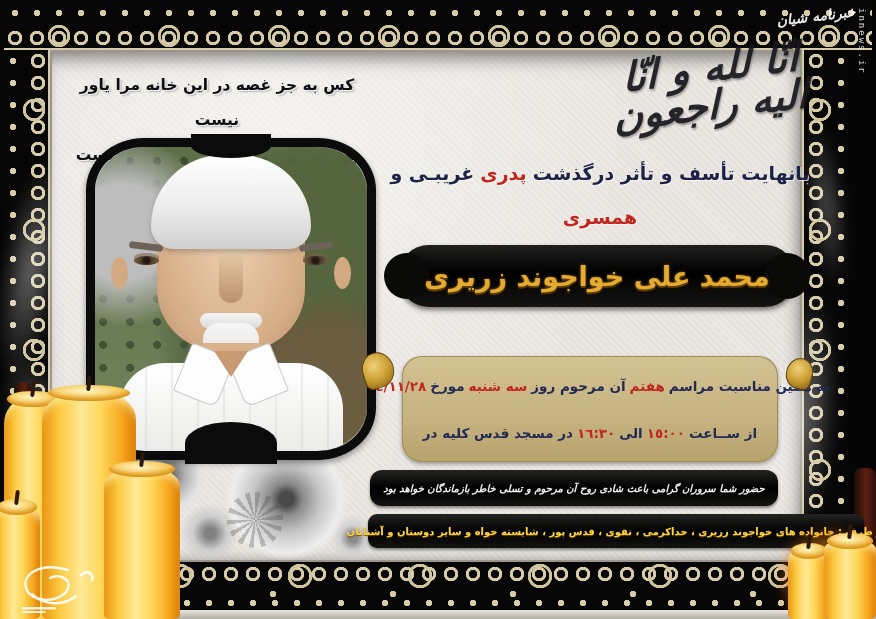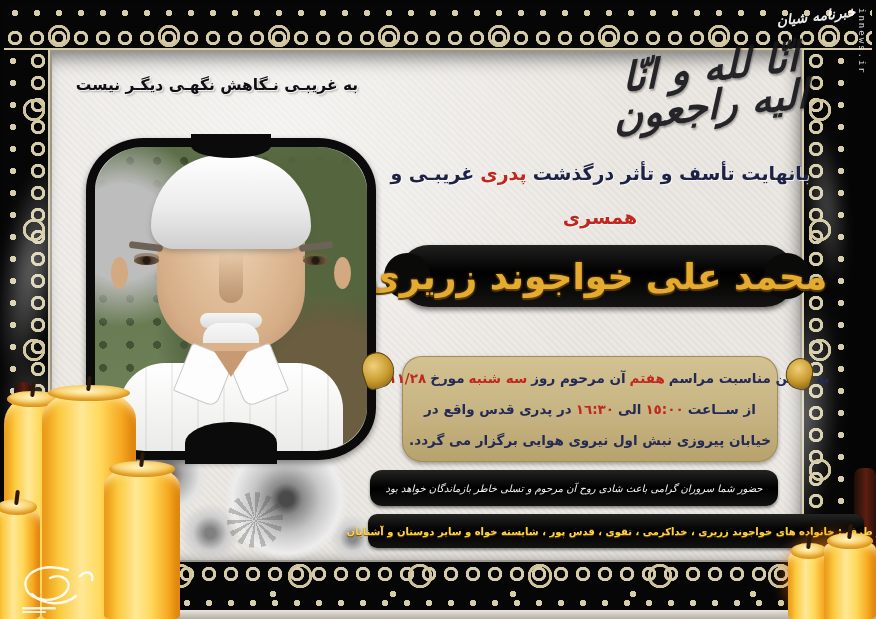--- a/index.html
+++ b/index.html
@@ -69,21 +69,21 @@
   .cond.l2{left:388px;top:206px;}
   .red{color:#c1271e;}
 
   
   .banner{position:absolute;left:398px;top:245px;width:398px;height:62px;z-index:4;
     background:linear-gradient(#20201f,#000 45%,#151413);border-radius:34px;
     box-shadow:0 3px 5px rgba(0,0,0,.5);display:flex;align-items:center;justify-content:center;}
   .banner::before,.banner::after{content:"";position:absolute;top:8px;width:46px;height:46px;
     background:#0a0a09;border-radius:50%;}
   .banner::before{left:-14px;} .banner::after{right:-14px;}
-  .banner-text{position:relative;z-index:1;direction:rtl;font-size:36px;font-weight:bold;color:#e5ab31;
+  .banner-text{position:relative;z-index:1;direction:rtl;font-size:27px;font-weight:bold;color:#e5ab31;
     text-shadow:0 2px 1px #5e3e06,0 0 3px #8a5f10;white-space:nowrap;}
 
   .announce{position:absolute;left:398px;top:322px;width:398px;z-index:4;direction:rtl;text-align:center;
     font-size:14px;font-weight:bold;color:#20263d;text-shadow:1px 1px 0 rgba(255,255,255,.7);}
 
   
   .cbox{position:absolute;left:402px;top:356px;width:376px;height:106px;z-index:4;
     background:linear-gradient(#d3c292,#c5b280 60%,#b7a26c);border-radius:20px;
     box-shadow:inset 0 0 0 1px #a18d59,0 2px 4px rgba(0,0,0,.35);padding:6px 8px;
     display:flex;flex-direction:column;justify-content:space-around;}
@@ -92,21 +92,21 @@
 
   .side-orn{position:absolute;z-index:5;background:radial-gradient(circle at 40% 35%,#f1d07a,#c79a2e 55%,#7c5a12);
     border:1px solid #5d430c;}
   .orn-l{left:362px;top:352px;width:32px;height:36px;border-radius:50% 50% 50% 8px;transform:rotate(-18deg);}
   .orn-r{left:786px;top:358px;width:27px;height:31px;border-radius:50% 50% 8px 50%;transform:rotate(16deg);}
 
   
   .strip{position:absolute;z-index:5;background:linear-gradient(#242422,#000 50%,#131312);
     display:flex;align-items:center;justify-content:center;box-shadow:0 2px 3px rgba(0,0,0,.45);}
   .strip-blessing{left:370px;top:470px;width:408px;height:36px;border-radius:12px;}
-  .strip-blessing span{direction:rtl;color:#f4f4f4;font-size:10px;font-style:italic;font-weight:normal;
+  .strip-blessing span{direction:rtl;color:#f4f4f4;font-size:10px;font-style:italic;font-weight:bold;
     letter-spacing:-.3px;white-space:nowrap;}
   .strip-families{left:368px;top:514px;width:496px;height:34px;border-radius:9px;}
   .strip-families span{direction:rtl;color:#ffd23f;font-size:10px;font-weight:bold;
     letter-spacing:-.2px;white-space:nowrap;text-shadow:0 1px 1px #6b4c00;}
 
   
   .photo-frame{position:absolute;left:86px;top:138px;width:290px;height:322px;z-index:4;}
   .photo-frame .frame{position:absolute;inset:0;border:9px solid #0b0b0b;border-radius:58px/52px;
     box-shadow:0 3px 6px rgba(0,0,0,.4);}
   .photo{position:absolute;inset:9px;border-radius:50px/44px;overflow:hidden;
@@ -212,20 +212,21 @@
   <div class="lace lace-right"></div>
 
   <div class="content"></div>
 
   <div class="smoke s1"></div>
   <div class="smoke s2"></div>
   <div class="smoke s3"></div>
   <div class="smoke s4"></div>
 
   <div class="poem poem-left">
+    <div>کس به جز غصه در این خانه مرا یاور نیست</div>
     <div>به غریبـی نـگاهش نگهـی دیگـر نیست</div>
   </div>
   <div class="poem poem-right">
   </div>
 
   <div class="callig">انّا لله و انّا الیه راجعون</div>
 
   <div class="cond l1">
     <span>بانهایت تأسف و تأثر درگذشت</span>
     <span class="red">پدری</span>
@@ -250,24 +251,21 @@
       <span>آن مرحوم روز</span>
       <span class="red">سه شنبه</span>
       <span>مورخ</span>
       <span class="red">١٤٠٤/١١/٢٨</span>
     </div>
     <div class="cline">
       <span>از ســاعت</span>
       <span class="red">١٥:٠٠</span>
       <span>الی</span>
       <span class="red">١٦:٣٠</span>
-      <span>در پدری قدس واقع در</span>
-    </div>
-    <div class="cline">
-      <span>خیابان پیروزی نبش اول نیروی هوایی برگزار می گردد.</span>
+      <span>در مسجد قدس کلیه در</span>
     </div>
   </div>
 
   <div class="strip strip-blessing">
     <span>حضور شما سروران گرامی باعث شادی روح آن مرحوم و تسلی خاطر بازماندگان خواهد بود</span>
   </div>
 
   <div class="strip strip-families">
     <span>از طرف : خانواده های خواجوند زریری ، خداکرمی ، تقوی ، قدس پور ، شایسته خواه و سایر دوستان و آشنایان</span>
   </div>

